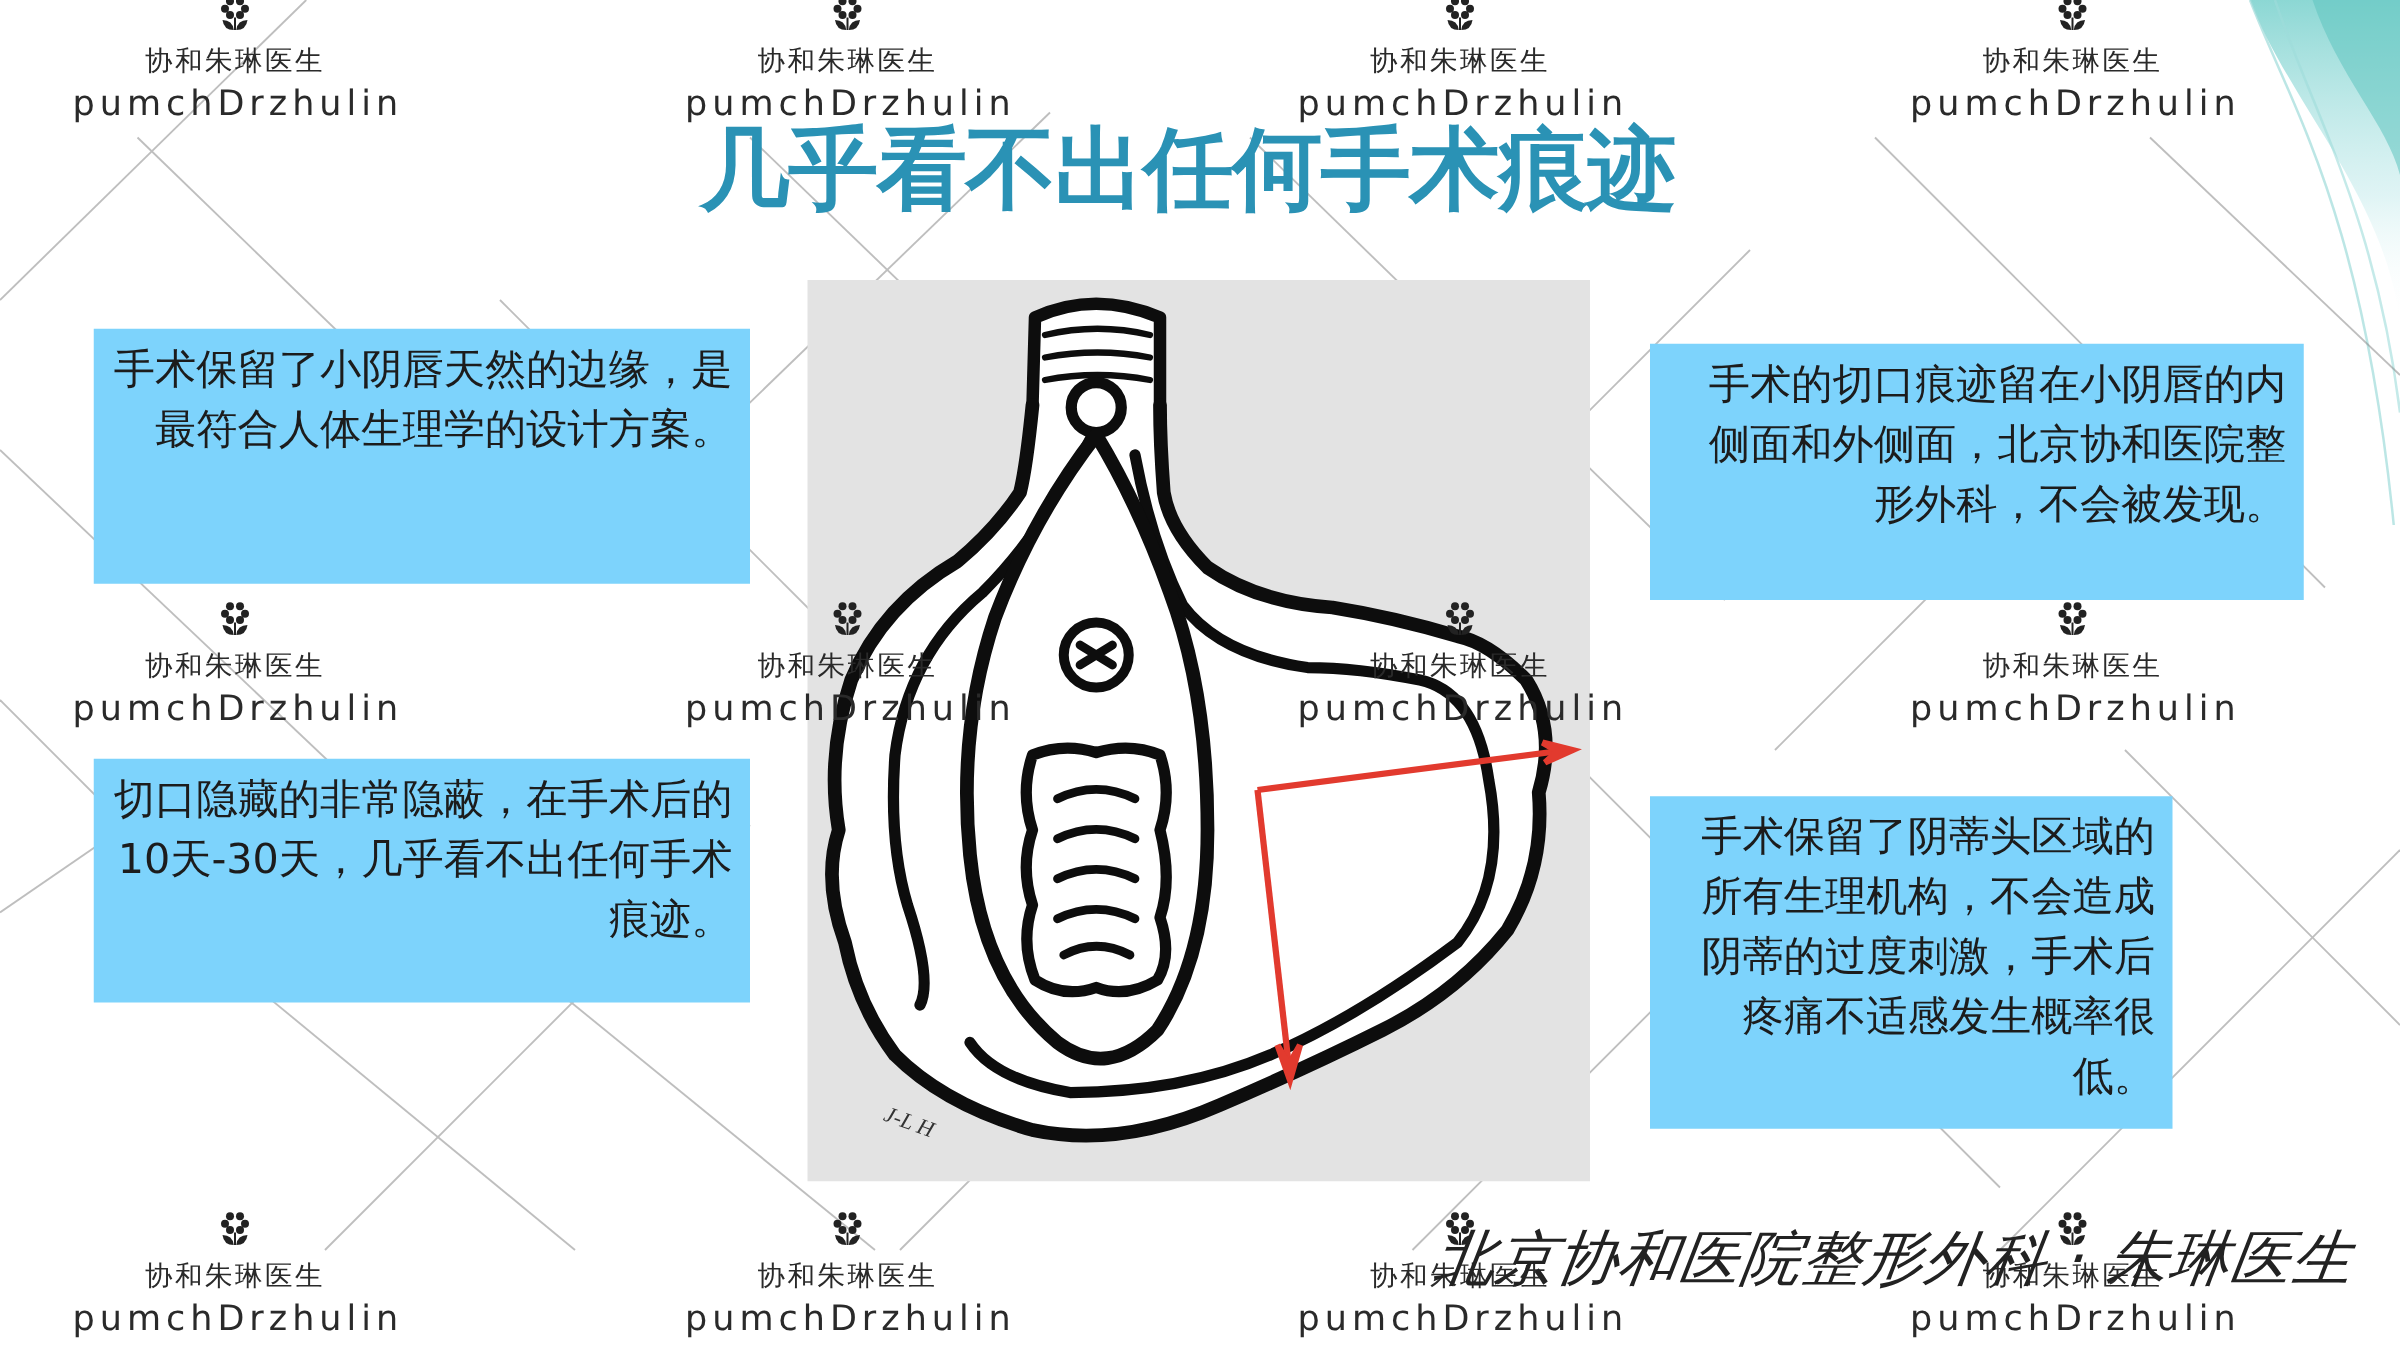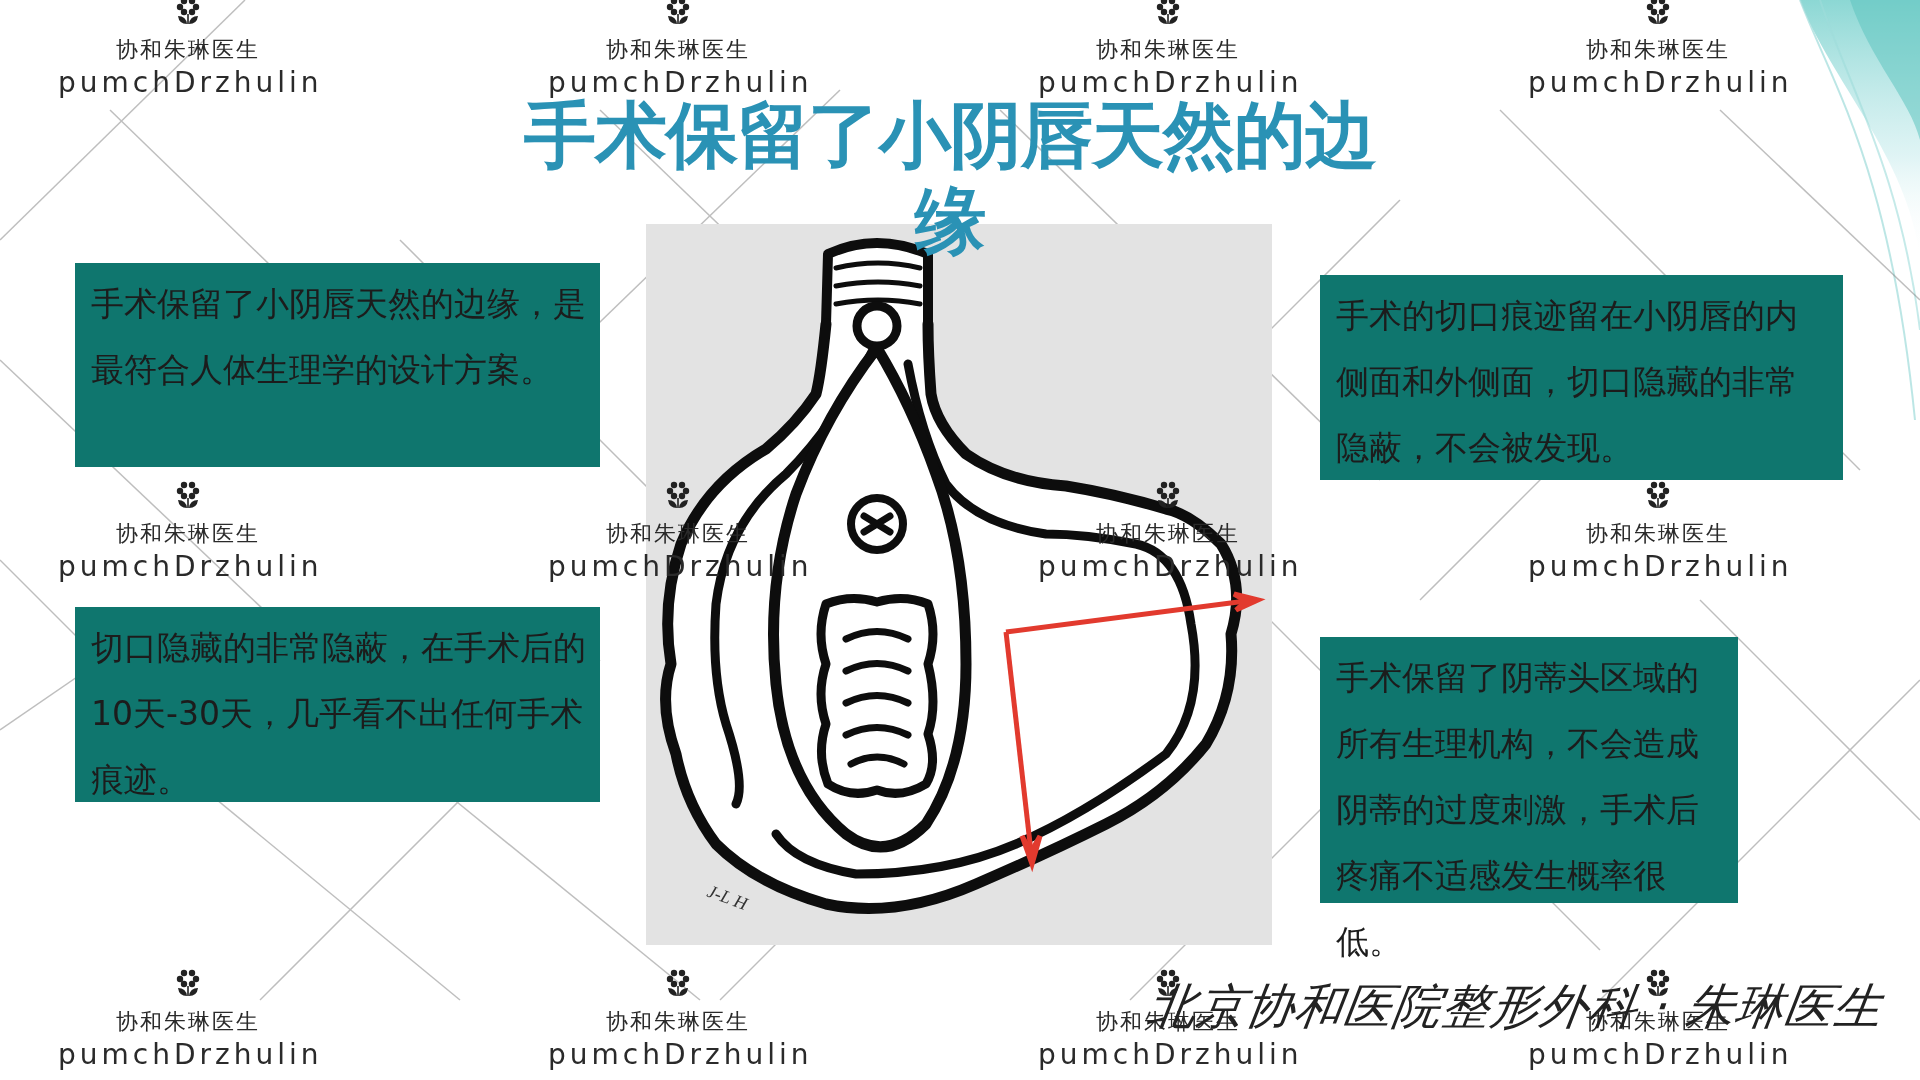--- a/index.html
+++ b/index.html
@@ -24,22 +24,22 @@
 
   
   .title {
     position: absolute; left: 510px; top: 92px; width: 880px; text-align: center;
     font-size: 72px; font-weight: bold; color: #2a92b5; letter-spacing: -1px;
     line-height: 86px; z-index: 5;
   }
 
   
   .box {
-    position: absolute; background: #0f766e; color: #1c1c1c;
-    font-size: 33px; line-height: 66px; padding: 8px 14px 0 16px; box-sizing: border-box; z-index: 3;
+    position: absolute; background: #7dd3fc; color: #1c1c1c;
+    font-size: 33px; line-height: 48px; padding: 8px 14px 0 16px; box-sizing: border-box; z-index: 3; text-align: right;
   }
   .box-tl { left: 75px; top: 263px; width: 525px; height: 204px; }
   .box-bl { left: 75px; top: 607px; width: 525px; height: 195px; }
   .box-tr { left: 1320px; top: 275px; width: 523px; height: 205px; }
   .box-br { left: 1320px; top: 637px; width: 418px; height: 266px; }
 
   
   .panel { position: absolute; left: 646px; top: 224px; width: 626px; height: 721px; background: #e3e3e3; z-index: 2; }
   .panel svg { position: absolute; left: 0; top: 0; }
 
@@ -89,26 +89,26 @@
         <path d="M430 780 L700 1000"></path>
         <path d="M720 1000 L1000 720"></path>
       <path d="M820 600 L1140 900"></path>
         <path d="M1130 1000 L1470 660"></path>
         <path d="M1250 600 L1600 950"></path>
       <path d="M1600 1000 L1920 680"></path>
         <path d="M1700 600 L1920 820"></path>
     </g>
   </svg>
 
-  <div class="title">手术保留了小阴唇天然的边缘</div>
+  <div class="title">几乎看不出任何手术痕迹</div>
 
   <div class="box box-tl">手术保留了小阴唇天然的边缘，是最符合人体生理学的设计方案。</div>
   <div class="box box-bl">切口隐藏的非常隐蔽，在手术后的10天-30天，几乎看不出任何手术痕迹。</div>
 
-  <div class="box box-tr">手术的切口痕迹留在小阴唇的内侧面和外侧面，切口隐藏的非常隐蔽，不会被发现。</div>
+  <div class="box box-tr">手术的切口痕迹留在小阴唇的内侧面和外侧面，北京协和医院整形外科，不会被发现。</div>
   <div class="box box-br">手术保留了阴蒂头区域的所有生理机构，不会造成阴蒂的过度刺激，手术后疼痛不适感发生概率很低。</div>
 
   <div class="panel">
     <svg width="626" height="721" viewBox="0 0 626 721">
       <g fill="none" stroke="#0d0d0d" stroke-linecap="round" stroke-linejoin="round">
 
         <path d="M180 100 L182 30 Q230 8 282 30 L282 100" stroke-width="10" fill="#fff"></path>
         <path d="M190 44 Q232 34 274 44 M190 62 Q232 54 274 62 M190 80 Q232 72 274 80" stroke-width="5"></path>
 
         <path d="M180 100 Q175 150 170 170 Q150 200 120 225 Q60 260 35 320 Q15 380 25 440 Q12 480 30 530 Q40 580 70 620 Q110 660 180 680 Q250 695 330 660 Q400 630 460 600 Q520 570 560 520 Q590 470 585 410 Q600 360 575 320 Q545 290 520 285 Q470 270 420 262 Q360 258 320 230 Q290 200 285 170 Q282 130 282 100" stroke-width="11" fill="#fff"></path>

